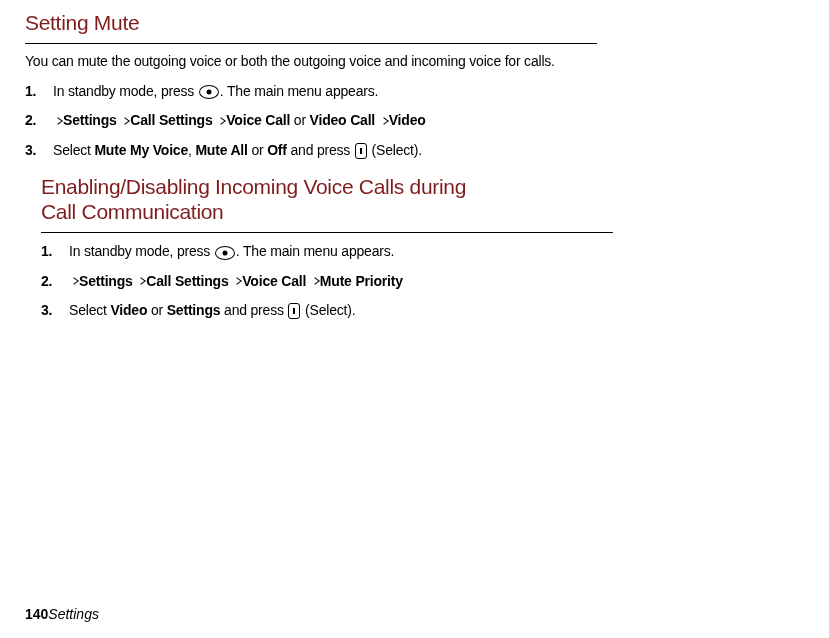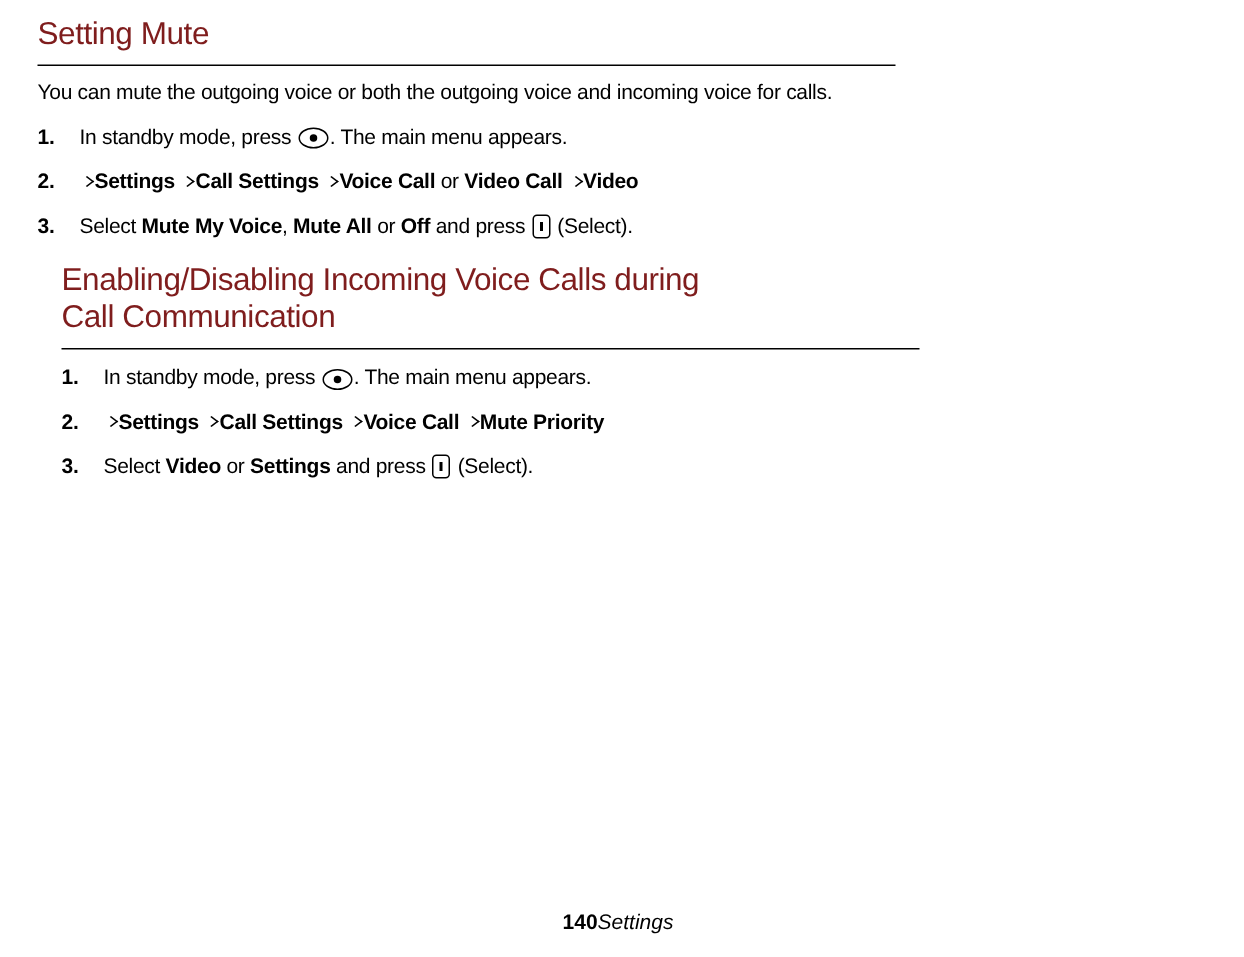--- a/index.html
+++ b/index.html
@@ -111,21 +111,21 @@
     .section2 {
       margin-top: 14px;
       margin-left: 16px;
     }
     .footer {
       position: absolute;
       bottom: 16px;
       left: 25px;
       right: 30px;
       display: flex;
-      justify-content: center;
+      justify-content: flex-start;
       font-size: 14px;
       font-stretch: condensed;
     }
     .footer .page { font-weight: bold; }
     .footer .label { font-style: italic; }
   </style>
 </head>
 <body>
 
 <div>

